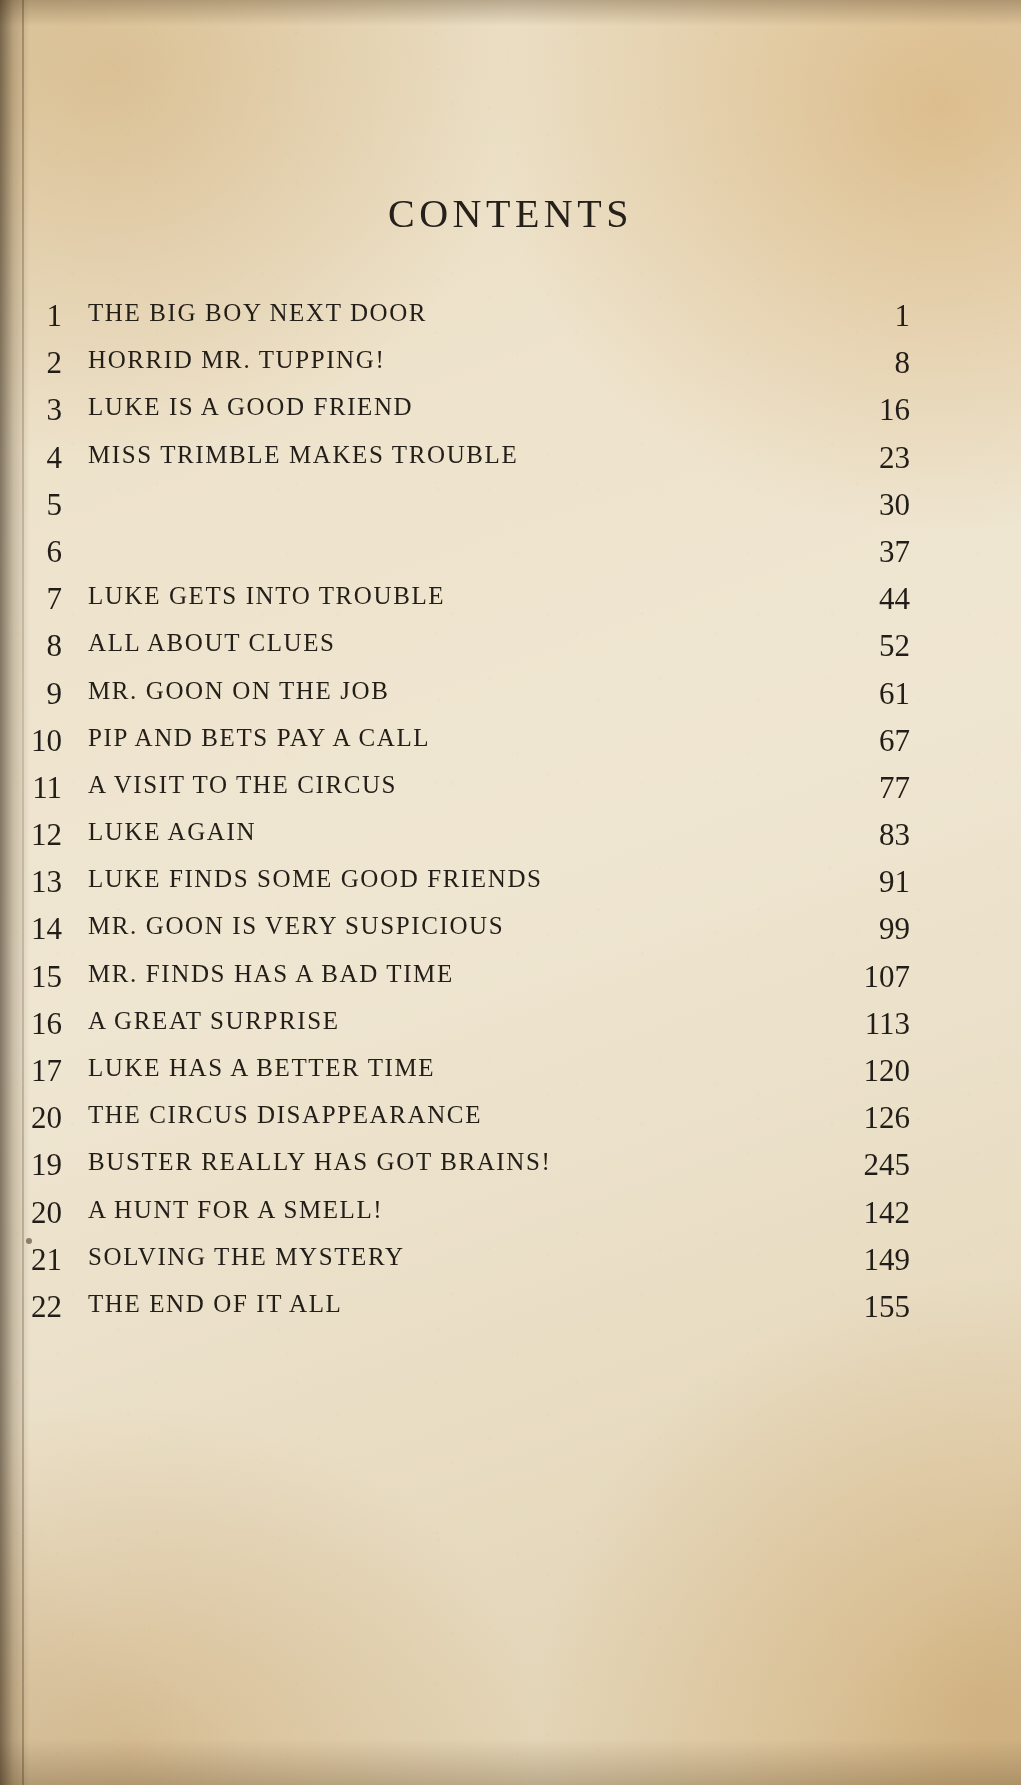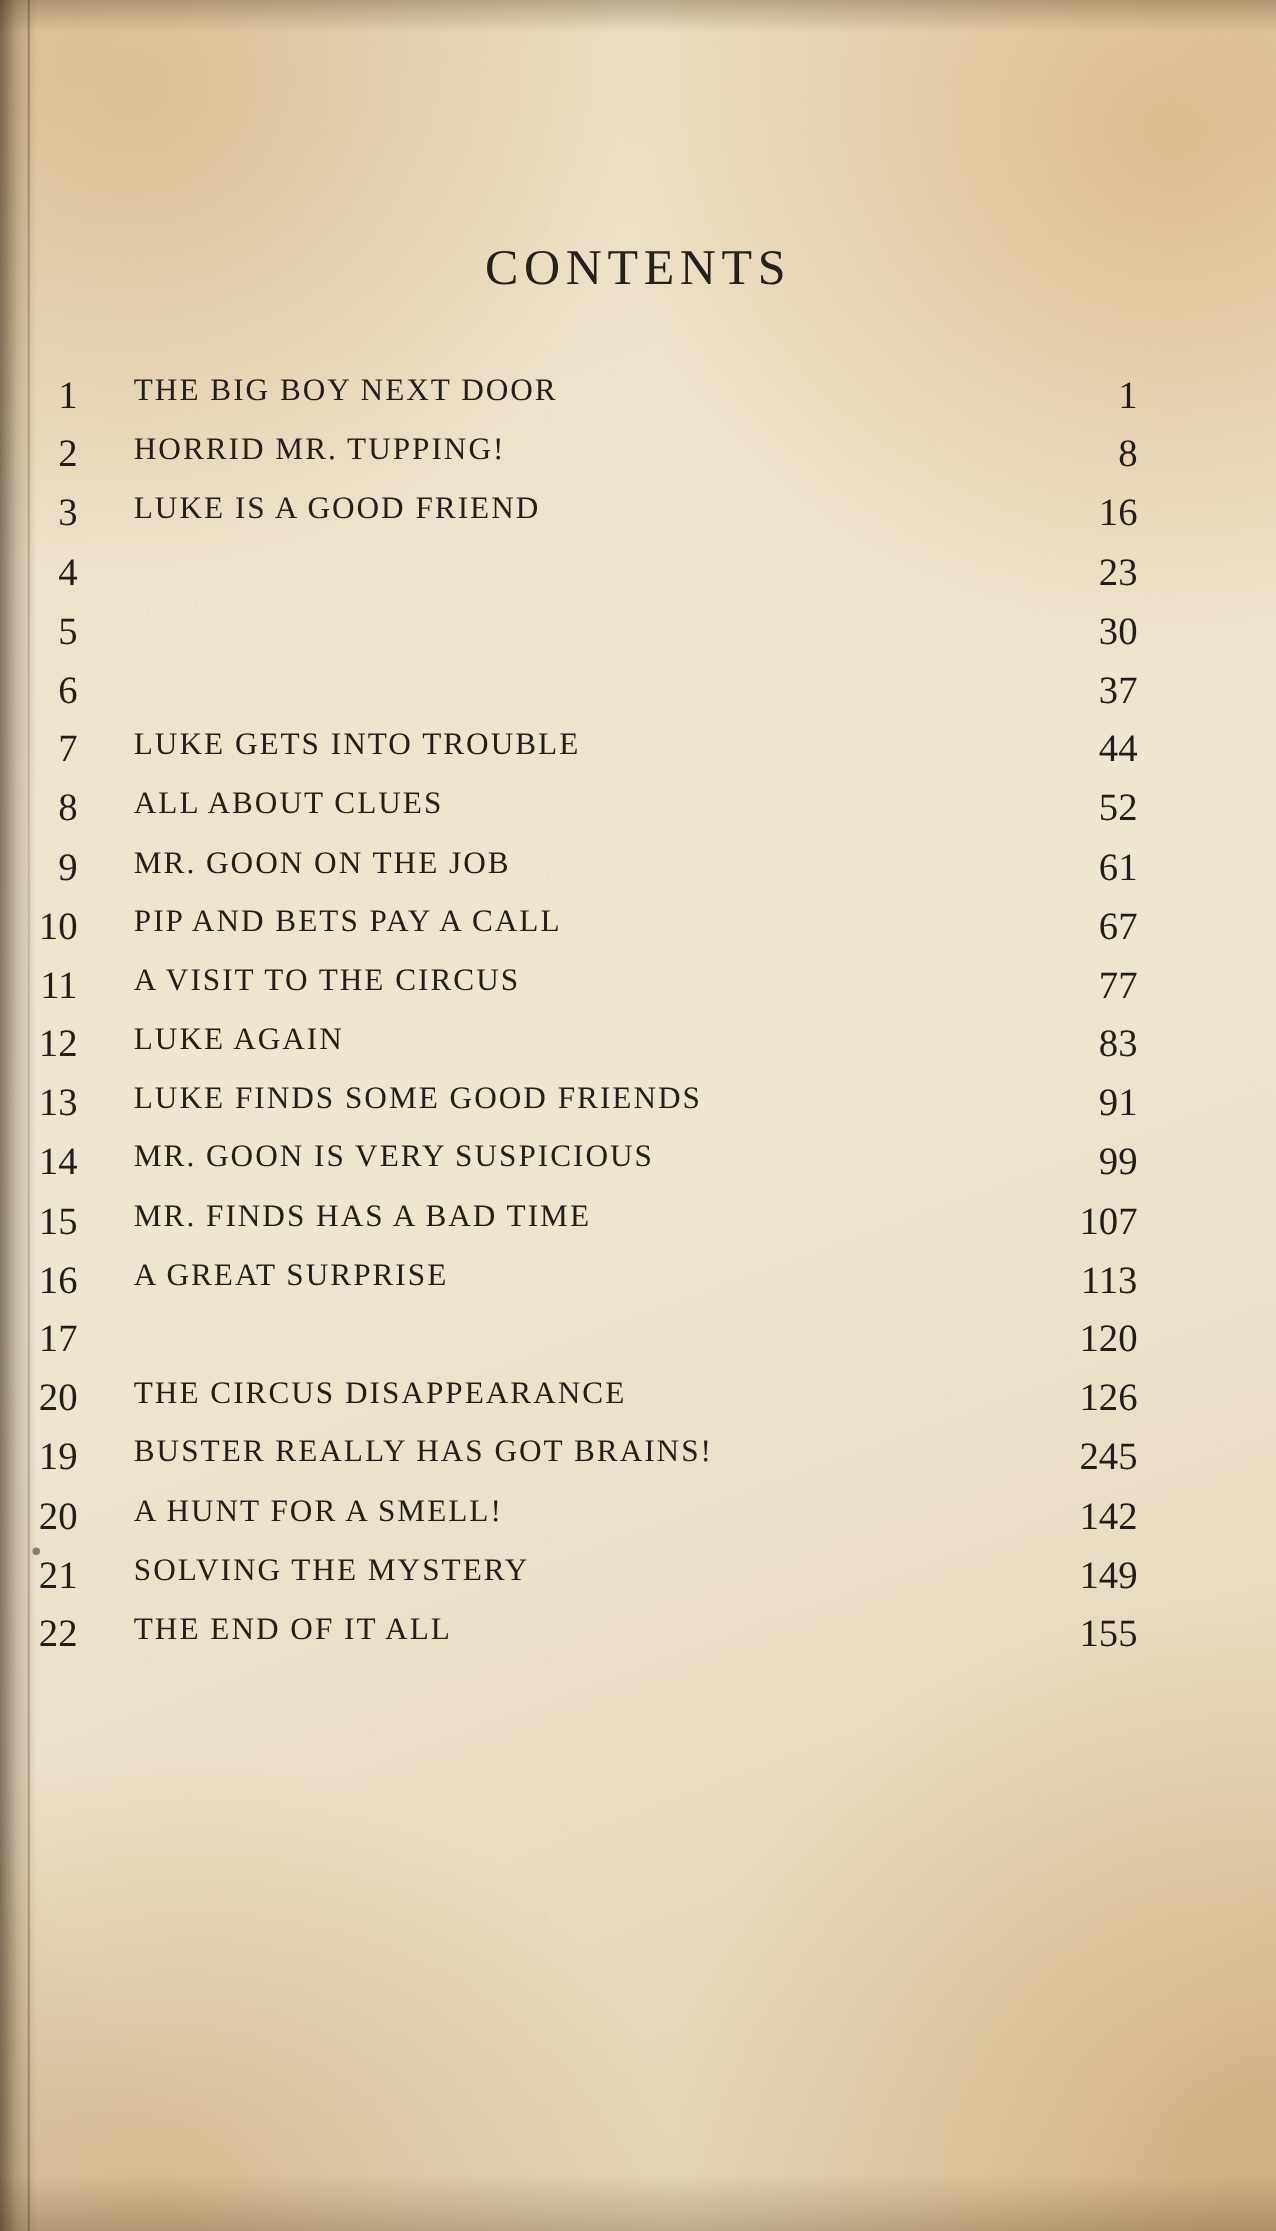--- a/index.html
+++ b/index.html
@@ -134,21 +134,20 @@
 
   .title {
     position: absolute;
     left: 88px;
     font-family: "Liberation Serif", serif;
     font-size: 25px;
     letter-spacing: 1.6px;
     color: #231e18;
     line-height: 1;
     white-space: nowrap;
-    margin-left: 19px;
   }
 
   .page {
     position: absolute;
     left: 830px;
     width: 80px;
     text-align: right;
     font-family: "Liberation Serif", serif;
     font-size: 31px;
     color: #221d18;
@@ -191,20 +190,21 @@
           <span class="title">HORRID MR. TUPPING!</span>
           <span class="page">8</span>
         </div>
         <div class="row">
           <span class="num">3</span>
           <span class="title">LUKE IS A GOOD FRIEND</span>
           <span class="page">16</span>
         </div>
         <div class="row">
           <span class="num">4</span>
+          <span class="title">MISS TRIMBLE MAKES TROUBLE</span>
           <span class="page">23</span>
         </div>
         <div class="row">
           <span class="num">5</span>
           <span class="page">30</span>
         </div>
         <div class="row">
           <span class="num">6</span>
           <span class="page">37</span>
         </div>
@@ -253,20 +253,21 @@
           <span class="title">MR. FINDS HAS A BAD TIME</span>
           <span class="page">107</span>
         </div>
         <div class="row">
           <span class="num">16</span>
           <span class="title">A GREAT SURPRISE</span>
           <span class="page">113</span>
         </div>
         <div class="row">
           <span class="num">17</span>
+          <span class="title">LUKE HAS A BETTER TIME</span>
           <span class="page">120</span>
         </div>
         <div class="row">
           <span class="num">20</span>
           <span class="title">THE CIRCUS DISAPPEARANCE</span>
           <span class="page">126</span>
         </div>
         <div class="row">
           <span class="num">19</span>
           <span class="title">BUSTER REALLY HAS GOT BRAINS!</span>

